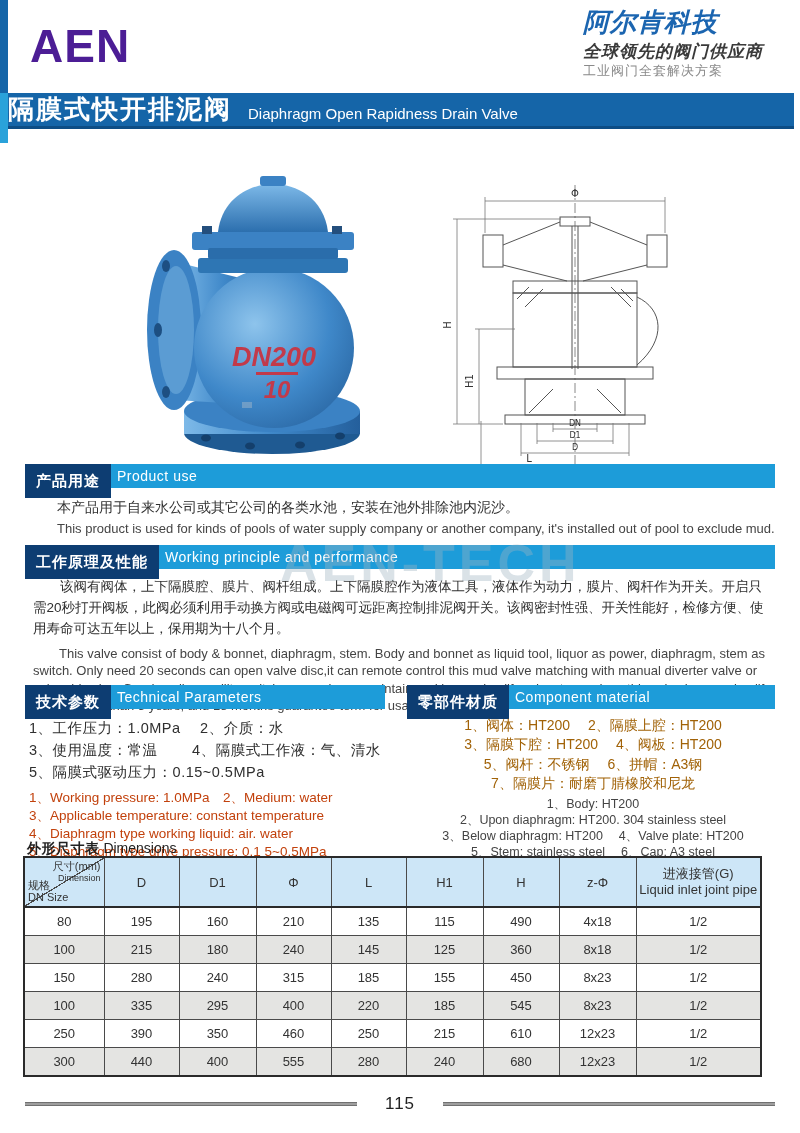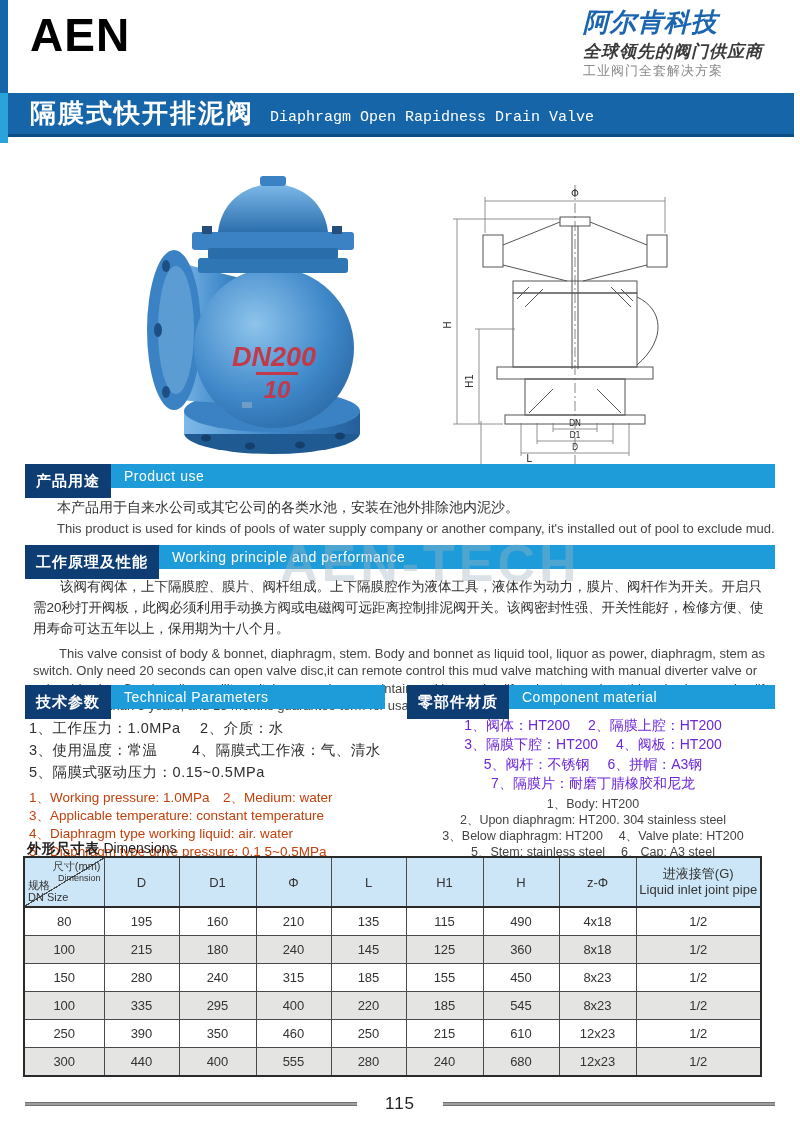--- a/index.html
+++ b/index.html
@@ -3,62 +3,62 @@
 <meta charset="utf-8">
 <style>
   html,body{margin:0;padding:0;background:#9a9a9a;}
   .page{position:relative;width:800px;height:1133px;margin:0 auto;background:#ffffff;
         font-family:"Liberation Sans","DejaVu Sans",sans-serif;color:#333;overflow:hidden;}
 
   
   .header{position:absolute;top:0;left:0;width:800px;height:92px;}
   .edge-strip-top{position:absolute;top:0;left:0;width:8px;height:93px;background:#1565a8;}
   .edge-strip-mid{position:absolute;top:93px;left:0;width:8px;height:50px;background:#2aa2da;}
-  .logo{position:absolute;top:8px;left:30px;font-size:46px;font-weight:bold;color:#000000;letter-spacing:1px;}
+  .logo{position:absolute;top:19px;left:30px;font-size:46px;font-weight:bold;color:#4c1d95;letter-spacing:1px;}
   .brand{position:absolute;top:8px;left:583px;line-height:1.15;}
   .brand-name{font-size:26px;font-weight:bold;font-style:italic;color:#1b65b0;letter-spacing:1px;}
   .brand-slogan{font-size:17px;font-weight:bold;font-style:italic;color:#3a3a3a;margin-top:4px;letter-spacing:1px;}
   .brand-sub{font-size:13px;color:#8a8a8a;margin-top:3px;letter-spacing:1px;}
 
   
-  .title-bar{position:absolute;top:93px;left:8px;width:786px;height:44px;background:#1565a8;
-             display:flex;align-items:center;padding-left:22px;box-sizing:border-box;
-             border-bottom:3px solid #0d4d85;font-family:Liberation Mono, monospace;}
+  .title-bar{position:absolute;top:93px;left:8px;width:786px;height:36px;background:#1565a8;
+             display:flex;align-items:center;box-sizing:border-box;
+             border-bottom:3px solid #0d4d85;}
   .title-zh{font-size:26px;font-weight:bold;color:#ffffff;letter-spacing:2px;}
   .title-en{font-size:15px;color:#ffffff;margin-left:16px;margin-top:8px;}
 
   
   .images{position:absolute;top:165px;left:0;width:800px;height:298px;}
   .photo-svg{position:absolute;left:122px;top:5px;}
   .draw-svg{position:absolute;left:425px;top:12px;}
 
   
   .sec-bar{display:flex;height:24px;align-items:stretch;}
   .sec-label{background:#0d3d72;color:#fff;font-weight:bold;font-size:15px;
              display:flex;align-items:center;padding:17px 11px;letter-spacing:1px;white-space:nowrap;}
   .sec-en{background:#1d9cd9;color:#fff;font-size:14px;display:flex;align-items:center;
-          padding-left:13px;flex:1;letter-spacing:.5px;}
+          padding-left:6px;flex:1;letter-spacing:.5px;}
 
   .sec-product{position:absolute;top:464px;left:25px;width:750px;}
   .pu-zh{margin:11px 0 0 32px;font-size:14px;color:#2f2f2f;}
   .pu-en{margin:4px 0 0 32px;font-size:13px;color:#444;}
 
   .sec-working{position:absolute;top:545px;left:25px;width:750px;}
   .wp-zh{margin:8px 0 0 8px;font-size:13.5px;line-height:1.55;color:#2f2f2f;text-indent:2em;}
   .wp-en{margin:5px 0 0 8px;font-size:13px;line-height:1.34;color:#444;text-indent:2em;}
   .watermark{position:absolute;top:-12px;left:255px;font-size:52px;font-weight:bold;
              color:#9fb4c2;opacity:.38;letter-spacing:4px;pointer-events:none;z-index:5;}
 
   
   .two-col{position:absolute;top:685px;left:25px;width:750px;display:flex;}
   .col-left{width:360px;}
   .col-right{width:368px;margin-left:22px;text-align:center;}
   .zh-lines{margin:9px 0 0 4px;font-size:14.5px;line-height:1.5;color:#2f2f2f;letter-spacing:.5px;}
   .en-lines{margin:6px 0 0 4px;font-size:13.5px;line-height:1.32;color:#c2410c;}
-  .zh-lines-r{margin:7px 0 0 4px;font-size:14px;line-height:1.38;color:#6d28d9;}
+  .zh-lines-r{margin:7px 0 0 4px;font-size:14px;line-height:1.38;color:#a16207;}
   .en-lines-r{margin:4px 0 0 4px;font-size:12.5px;line-height:1.26;color:#444;}
 
   
   .dims-title{position:absolute;top:840px;left:27px;font-size:14px;color:#222;}
   .dims-title b{font-weight:bold;letter-spacing:.5px;}
   table.dims{position:absolute;top:856px;left:23px;border-collapse:collapse;table-layout:fixed;
              border:2px solid #2a2a2a;}
   table.dims th,table.dims td{border:1px solid #4a4a4a;font-weight:normal;text-align:center;
              font-size:13px;color:#333;padding:0;}
   table.dims thead th{background:#cde6f7;height:48px;border-bottom:2px solid #2a2a2a;}

